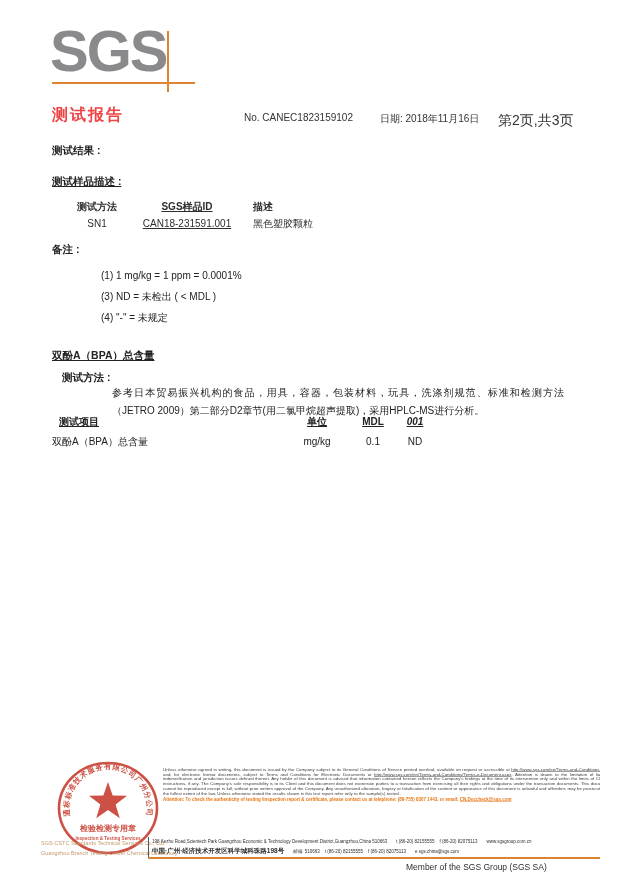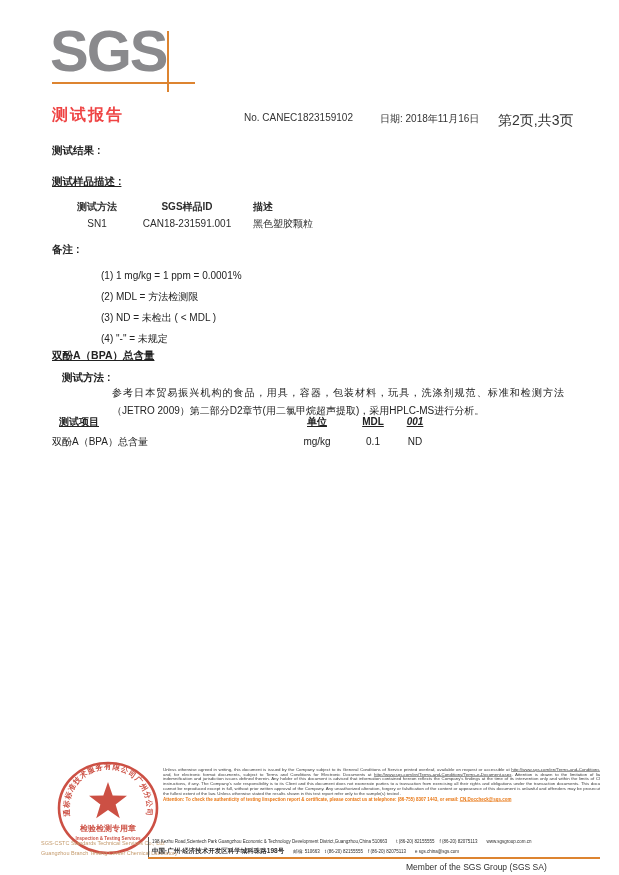--- a/index.html
+++ b/index.html
@@ -31,21 +31,21 @@
   .lbl{font-size:10.5px;font-weight:bold;color:#222;}
   .u{text-decoration:underline;}
   .results-label{left:52px;top:144px;}
   .sample-desc{left:52px;top:175px;}
 
   
   .sample-table{left:62px;top:200px;font-size:10px;}
   .st-row{display:flex;line-height:14px;}
   .st-row.head{font-weight:bold;margin-bottom:3px;}
   .st-c1{width:70px;text-align:center;}
-  .st-c2{width:110px;text-align:center;}
+  .st-c2{width:110px;text-align:center;text-decoration:underline;}
   .st-c3{width:150px;text-align:left;padding-left:11px;}
 
   .remarks-label{left:52px;top:243px;}
   .remarks-list{left:80px;top:265px;font-size:10px;color:#222;margin-left:21px;}
   .remarks-list div{line-height:21px;}
 
   .bpa-heading{left:52px;top:349px;}
   .method-label{left:62px;top:371px;}
   .method-text{left:112px;top:384px;width:452px;font-size:10px;line-height:17.5px;
     text-align:justify;color:#222;}
@@ -113,21 +113,20 @@
     <div class="st-row">
       <span class="st-c1">SN1</span>
       <span class="st-c2">CAN18-231591.001</span>
       <span class="st-c3">黑色塑胶颗粒</span>
     </div>
   </div>
 
   <div class="abs lbl remarks-label">备注 :</div>
   <div class="abs remarks-list">
     <div>(1) 1 mg/kg = 1 ppm = 0.0001%</div>
-    <div>(2) MDL = 方法检测限</div>
     <div>(3) ND = 未检出 ( &lt; MDL )</div>
     <div>(4) "-" = 未规定</div>
   </div>
 
   <div class="abs lbl u bpa-heading">双酚A（BPA）总含量</div>
   <div class="abs lbl method-label">测试方法 :</div>
   <div class="abs method-text">参考日本贸易振兴机构的食品，用具，容器，包装材料，玩具，洗涤剂规范、标准和检测方法（JETRO 2009）第二部分D2章节(用二氯甲烷超声提取)，采用HPLC-MS进行分析。</div>
 
   <div class="abs results-table">
     <div class="rt-row head">

